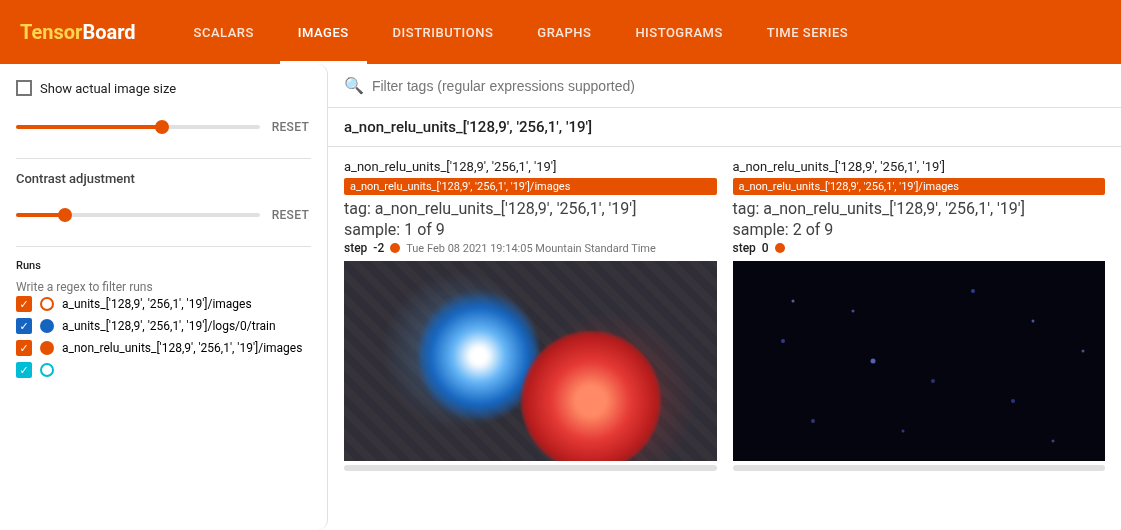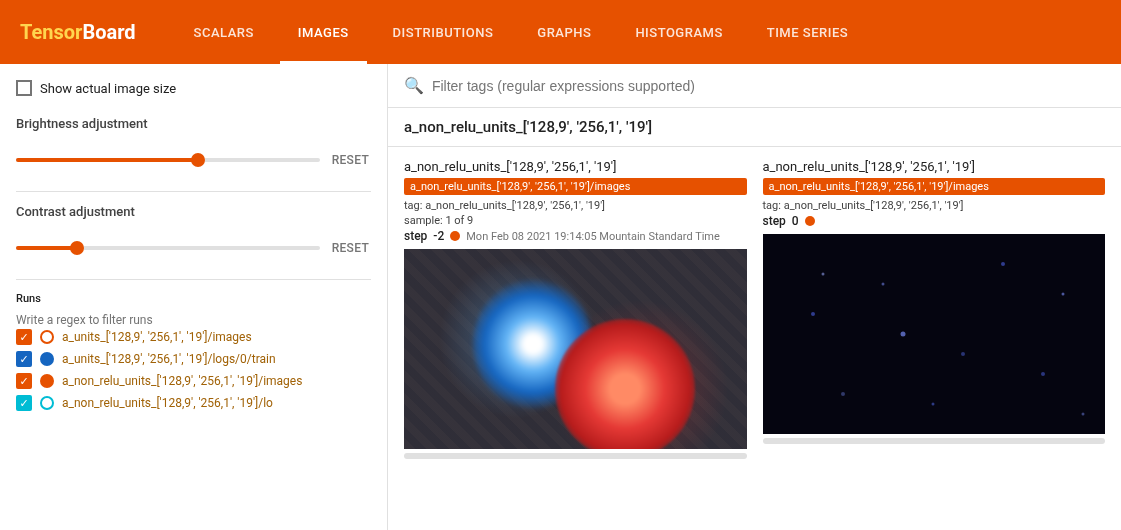--- a/index.html
+++ b/index.html
@@ -52,25 +52,26 @@
     }
 
     
     .layout {
       display: flex;
       height: calc(530px - 64px);
     }
 
     
     .sidebar {
-      width: 388px;
+      width: 328px;
       border-right: 1px solid #e0e0e0;
       padding: 16px;
       flex-shrink: 0;
       overflow-y: auto;
+      border-radius: 10px;
     }
     .show-size-row {
       display: flex;
       align-items: center;
       gap: 8px;
       margin-bottom: 20px;
     }
     .checkbox-wrapper {
       width: 16px; height: 16px;
       border: 2px solid #757575;
@@ -146,21 +147,21 @@
     .run-checkbox .check { color: #fff; font-size: 11px; }
     .run-circle {
       width: 14px; height: 14px;
       border-radius: 50%;
       border: 2px solid #9e9e9e;
       flex-shrink: 0;
     }
     .run-circle.orange { border-color: #E65100; background: transparent; }
     .run-circle.blue-filled { border-color: #1565C0; background: #1565C0; }
     .run-circle.orange-filled { border-color: #E65100; background: #E65100; }
-    .run-label { color: #a16207; word-break: break-all; }
+    .run-label { color: #000000; word-break: break-all; }
     .run-item.blue-check .run-checkbox { background: #1565C0; }
 
     
     .main {
       flex: 1;
       display: flex;
       flex-direction: column;
       overflow: hidden;
     }
     .search-bar {
@@ -213,21 +214,21 @@
       padding: 2px 6px;
       border-radius: 2px;
       margin-bottom: 4px;
       display: inline-block;
       max-width: 100%;
       overflow: hidden;
       text-overflow: ellipsis;
       white-space: nowrap;
     }
     .card-meta {
-      font-size: 11px;
+      font-size: 16px;
       color: #424242;
       margin-bottom: 2px;
     }
     .card-step-row {
       display: flex;
       align-items: center;
       gap: 6px;
       margin-bottom: 6px;
     }
     .step-label {
@@ -330,21 +331,20 @@
 
 <div class="layout">
 
   <aside class="sidebar">
     <div class="show-size-row">
       <div class="checkbox-wrapper"></div>
       <span>Show actual image size</span>
     </div>
 
     <div class="slider-section">
-      <div class="section-label">Brightness adjustment</div>
       <div class="slider-row">
         <div class="slider-track">
           <div class="slider-fill" style="width:60%"></div>
           <div class="slider-thumb" style="left:60%"></div>
         </div>
         <div class="reset-btn">RESET</div>
       </div>
     </div>
 
     <hr class="divider">
@@ -389,21 +389,20 @@
         </div>
         <div class="run-circle orange-filled"></div>
         <span class="run-label">a_non_relu_units_['128,9', '256,1', '19']/images</span>
       </div>
 
       <div class="run-item">
         <div class="run-checkbox" style="background:#00BCD4;">
           <span class="check">✓</span>
         </div>
         <div class="run-circle" style="border-color:#00BCD4;"></div>
-        <span class="run-label">a_non_relu_units_['128,9', '256,1', '19']/lo</span>
       </div>
     </div>
   </aside>
 
   <main class="main">
     <div class="search-bar">
       <span class="search-icon">🔍</span>
       <input class="search-input" type="text" placeholder="Filter tags (regular expressions supported)" style="">
     </div>
 
@@ -414,38 +413,39 @@
 
         <div class="image-card">
           <div class="card-title">a_non_relu_units_['128,9', '256,1', '19']</div>
           <div class="card-tag-badge">a_non_relu_units_['128,9', '256,1', '19']/images</div>
           <div class="card-meta">tag: a_non_relu_units_['128,9', '256,1', '19']</div>
           <div class="card-meta">sample: 1 of 9</div>
           <div class="card-step-row">
             <span class="step-label">step</span>
             <span class="step-label">-2</span>
             <div class="step-dot"></div>
-            <span class="step-timestamp">Mon Feb 08 2021 19:14:05 Mountain Standard Time</span>
+            <span class="step-timestamp">Tue Feb 08 2021 19:14:05 Mountain Standard Time</span>
           </div>
           <div class="card-image-inner">
             <div class="img1-bg">
               <div class="stones-bg"></div>
               <div class="blue-glow"></div>
               <div class="blue-orb"></div>
               <div class="red-glow"></div>
               <div class="red-orb"></div>
             </div>
           </div>
           <div class="scrollbar-row"></div>
         </div>
 
         <div class="image-card">
           <div class="card-title">a_non_relu_units_['128,9', '256,1', '19']</div>
           <div class="card-tag-badge">a_non_relu_units_['128,9', '256,1', '19']/images</div>
           <div class="card-meta">tag: a_non_relu_units_['128,9', '256,1', '19']</div>
+          <div class="card-meta">sample: 2 of 9</div>
           <div class="card-step-row">
             <span class="step-label">step</span>
             <span class="step-label">0</span>
             <div class="step-dot"></div>
           </div>
           <div class="card-image-inner">
             <div class="img2-bg">
               <svg width="100%" height="200" style="position:absolute;inset:0;">
 
                 <circle cx="50" cy="80" r="2" fill="#3949ab" opacity="0.8"></circle>

